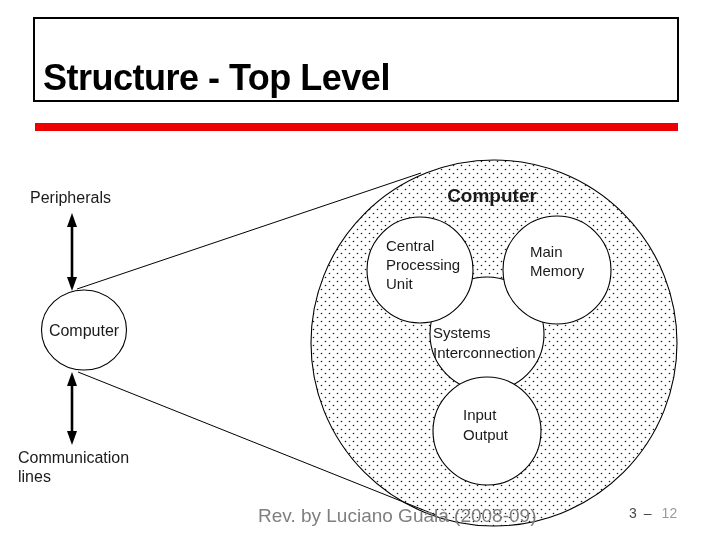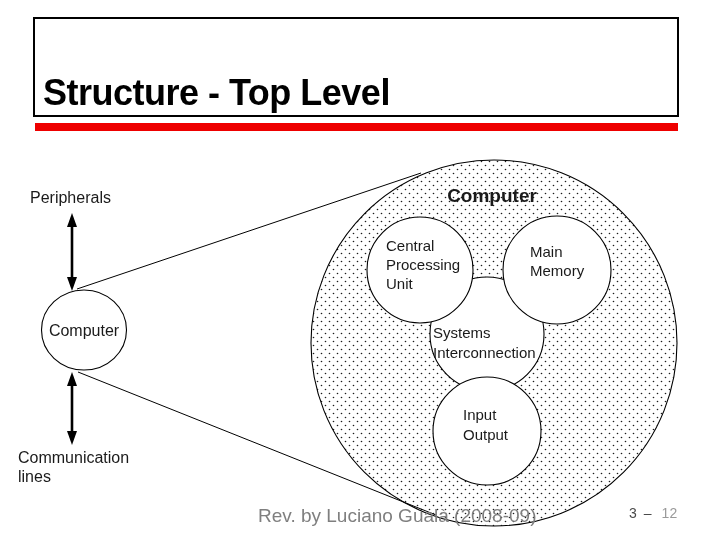--- a/index.html
+++ b/index.html
@@ -1,21 +1,21 @@
 <!DOCTYPE html>
 <html><head>
 <meta charset="utf-8">
 <style>
   html,body{margin:0;padding:0;background:#fff;}
   .slide{
     position:relative;width:720px;height:540px;background:#ffffff;
     font-family:"Liberation Sans","DejaVu Sans",sans-serif;overflow:hidden;
   }
   .title-box{
-    position:absolute;left:33px;top:17px;width:646px;height:100px;
+    position:absolute;left:33px;top:17px;width:646px;height:85px;
     border:2px solid #000;box-sizing:border-box;background:#fff;
   }
   .title-text{
     position:absolute;left:8px;bottom:1px;
     font-size:36px;font-weight:bold;color:#000;
     letter-spacing:-0.5px;white-space:nowrap;
   }
   .accent-rule{
     position:absolute;left:35px;top:123px;width:643px;height:8px;
     background:#EE0000;

